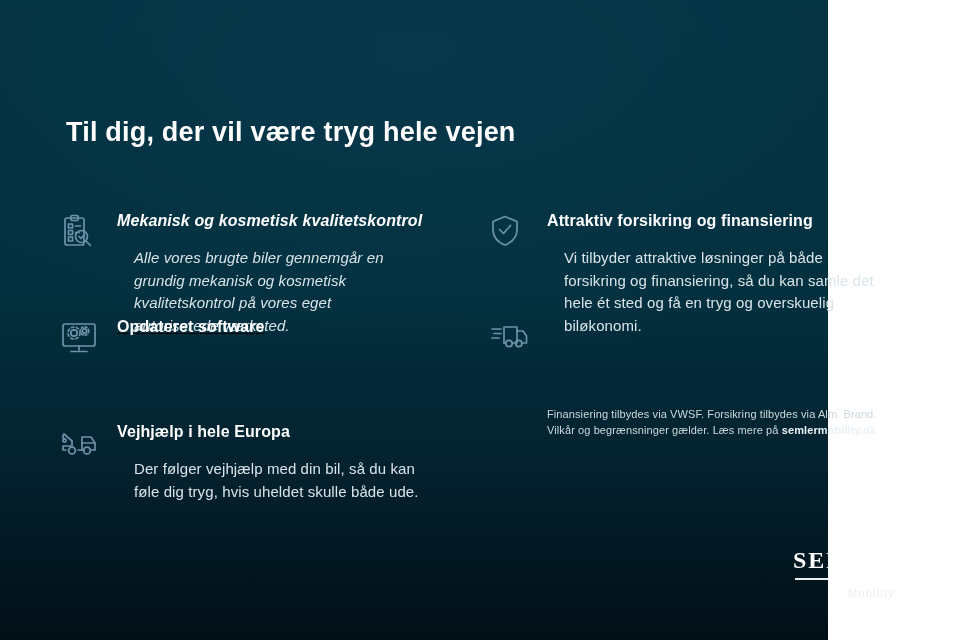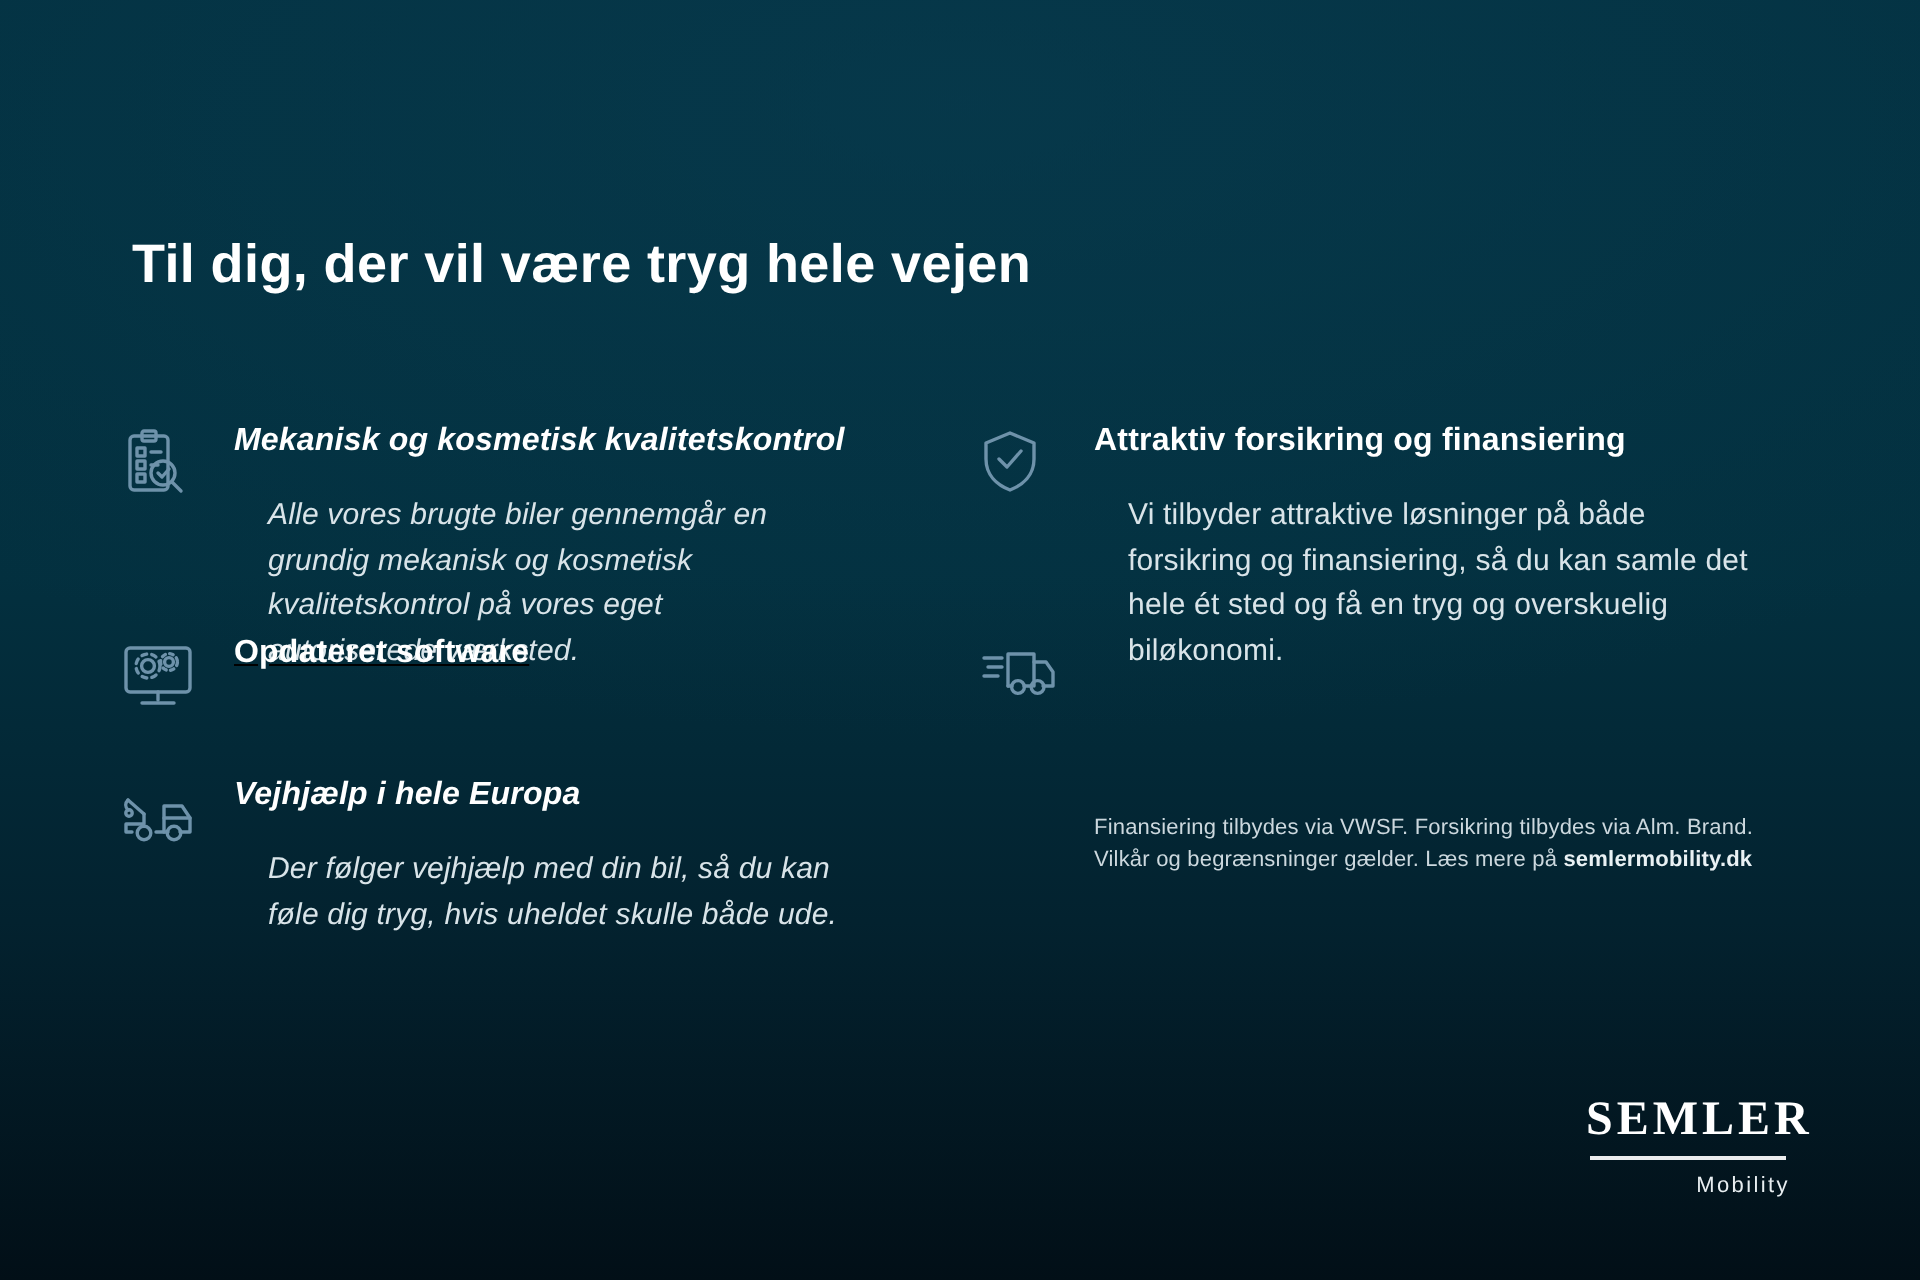--- a/index.html
+++ b/index.html
@@ -2,42 +2,43 @@
 <html><head>
 <meta charset="utf-8">
 <style>
   html,body{margin:0;padding:0;}
   body{
     width:960px;height:640px;overflow:hidden;
     font-family:"Liberation Sans",sans-serif;
     -webkit-font-smoothing:antialiased;
   }
   .stage{
-    position:relative;width:960px;height:640px;
+    position:relative;width:788px;height:640px;
     background:
       radial-gradient(140% 90% at 50% 8%, rgba(9,62,82,.55) 0%, rgba(9,62,82,0) 55%),
       linear-gradient(180deg,#033141 0%,#03303f 45%,#03222f 72%,#020f17 100%);
+    padding-left: 40px;
   }
   .heading{
     position:absolute;left:66px;top:117px;margin:0;
     font-size:27px;font-weight:700;letter-spacing:.2px;color:#ffffff;
   }
   .feature{position:absolute;display:flex;align-items:flex-start;}
   .feature .icon-wrap{flex:0 0 40px;width:40px;margin-right:17px;padding-top:2px;}
   .feature .icon-wrap svg{display:block;stroke:#6e92aa;fill:none;stroke-width:1.7;stroke-linecap:round;stroke-linejoin:round;}
   .feature .txt{flex:1;}
   .feature h3{
     margin:0 0 7px 0;font-size:16px;font-weight:700;color:#ffffff;letter-spacing:.1px;
   }
   .feature p{
     margin:17px;font-size:15px;line-height:22.5px;color:#d9e4e9;letter-spacing:.1px;
   }
   .f1{left:60px;top:212px;width:372px;font-style:italic;}
   .f2{left:60px;top:318px;width:372px;text-decoration:underline;}
-  .f3{left:60px;top:389px;width:380px;font-style:italic;}
+  .f3{left:60px;top:423px;width:380px;}
   .f4{left:490px;top:212px;width:415px;}
   .f5{left:490px;top:318px;width:415px;}
   .f1 .txt,.f2 .txt,.f3 .txt{max-width:328px;}
   .f4 .txt{max-width:352px;}
   .f5 .txt{max-width:352px;}
   .fine-print{
     position:absolute;left:547px;top:407px;width:330px;
     font-size:11px;line-height:15.5px;color:#ccd8de;letter-spacing:.1px;
   }
   .fine-print .fp-line{white-space:nowrap;}

